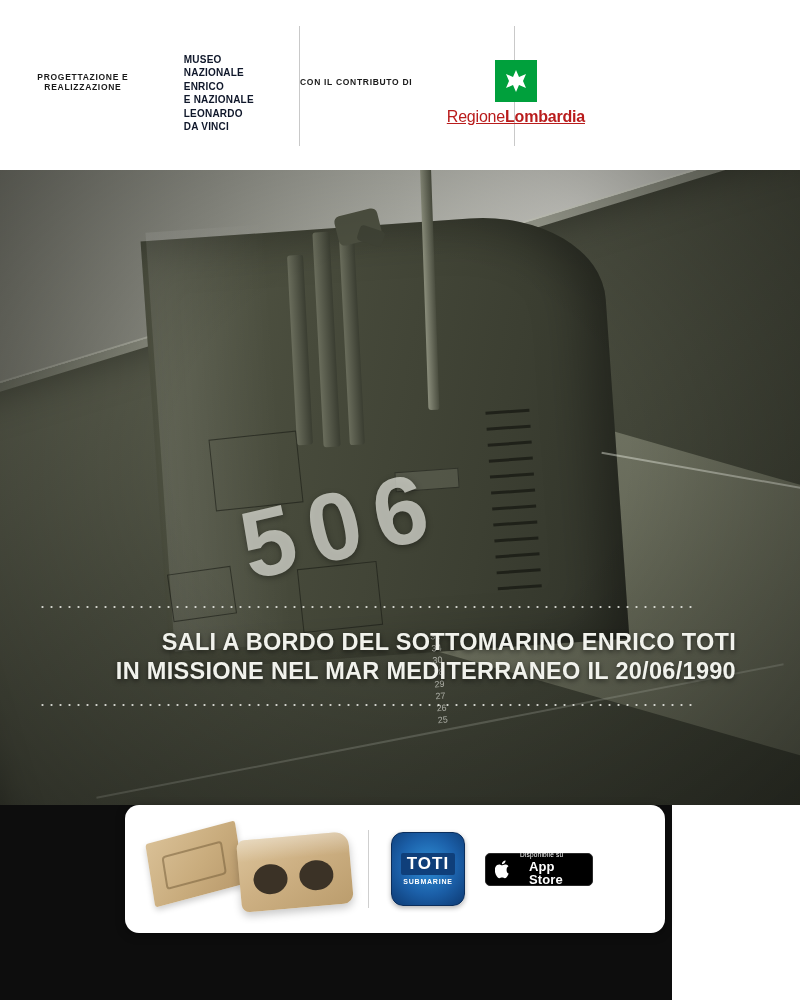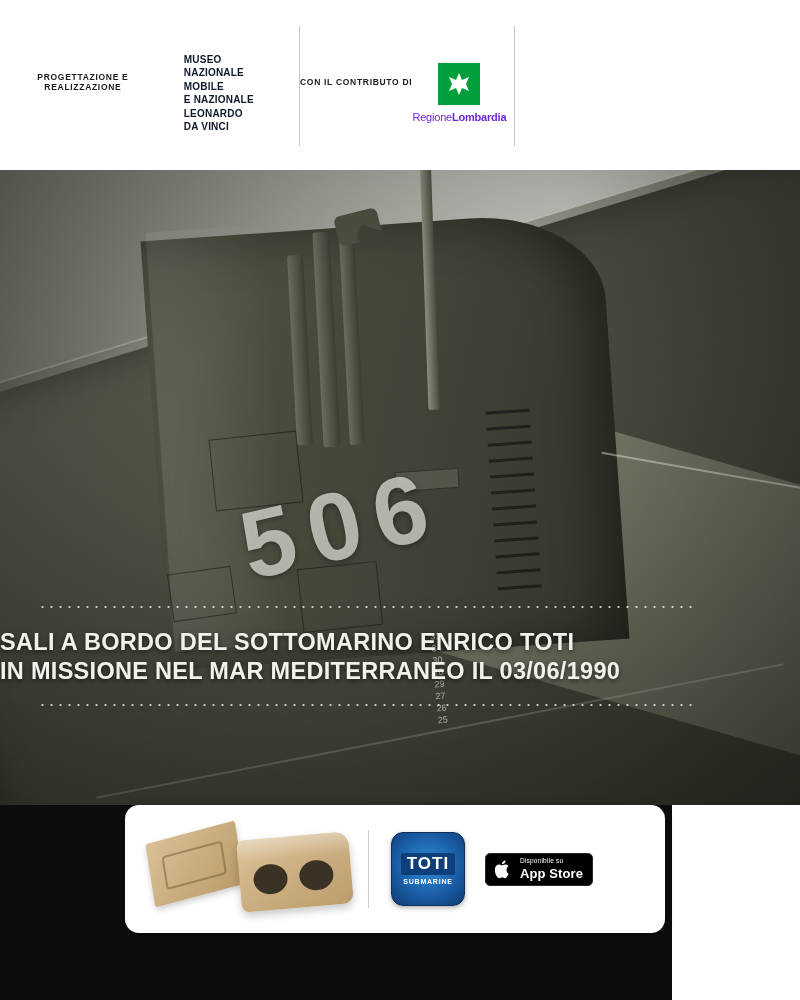--- a/index.html
+++ b/index.html
@@ -27,21 +27,21 @@
   .credit-col {
     flex: 1 1 0;
     display: flex;
     flex-direction: row;
     align-items: center;
     padding-top: 16px;
     position: relative;
   }
   .credit-col.col1 { flex: 0 0 300px; }
   .credit-col.col2 { flex: 0 0 215px; }
-  .credit-col.col3 { flex: 0 0 285px; }
+  .credit-col.col3 { flex: 0 0 285px; justify-content: space-between; }
 
   .credit-title {
     font-size: 8.5px;
     letter-spacing: 0.7px;
     font-weight: bold;
     color: #1a1a1a;
     text-transform: uppercase;
     text-align: center;
     margin-bottom: 22px;
   }
@@ -99,24 +99,25 @@
     width: 42px;
     height: 42px;
     background: #00a03c;
     display: flex;
     align-items: center;
     justify-content: center;
     margin-bottom: 6px;
   }
   .rl-mark svg { display:block; }
   .rl-text {
-    font-size: 11px;
-    color: #6d28d9;
+    font-size: 16px;
+    color: #b91c1c;
     font-weight: normal;
     letter-spacing: -0.2px;
+    text-decoration: underline;
   }
   .rl-text b { font-weight: bold; }
 
   
   .hero {
     position: absolute;
     top: 170px;
     left: 0;
     width: 800px;
     height: 635px;
@@ -275,21 +276,21 @@
     background: radial-gradient(ellipse at 50% 45%, rgba(0,0,0,0) 40%, rgba(0,0,0,.35) 100%);
   }
 
   
   .caption {
     position: absolute;
     left: 0;
     top: 596px;
     width: 736px;
     padding: 10px 0 14px 0;
-    text-align: left;
+    text-align: right;
     z-index: 6;
   }
   .dots {
     width: 660px;
     height: 2px;
     margin: 0 auto;
     background-image: radial-gradient(circle, rgba(235,236,230,.85) 1px, rgba(0,0,0,0) 1.2px);
     background-size: 9px 2px;
     background-repeat: repeat-x;
   }
@@ -413,38 +414,38 @@
     border: 1px solid #2a2a2a;
   }
   .store-btn .glyph {
     width: 21px; height: 24px;
     display:flex; align-items:center; justify-content:center;
     margin-right: 6px;
     flex: 0 0 auto;
   }
   .store-txt { display: flex; flex-direction: column; line-height: 1; }
   .store-small { color: #ffffff; font-size: 6.5px; letter-spacing: .2px; }
-  .store-big { color: #ffffff; font-size: 13px; font-weight: bold; letter-spacing: .1px; margin-top: 2px; }
+  .store-big { color: #ffffff; font-size: 13px; font-weight: bold; letter-spacing: .1px; margin-top: 2px; margin-left: 9px; }
   .store-big.play { font-weight: normal; }
   .store-big.play b { font-weight: bold; }
 </style>
 </head>
 <body>
 
 <div class="header">
 
   <div class="divider-v divider-1"></div>
   <div class="divider-v divider-2"></div>
 
   <div class="credit-col col1">
     <div class="credit-title">PROGETTAZIONE E REALIZZAZIONE</div>
     <div class="museo-logo">
       <div>MUSEO</div>
       <div>NAZIONALE</div>
-      <div>MOBILE</div>
+      <div>ENRICO</div>
       <div>E NAZIONALE</div>
       <div>LEONARDO</div>
       <div>DA VINCI</div>
     </div>
   </div>
 
 
   <div class="credit-col col3">
     <div class="credit-title">CON IL CONTRIBUTO DI</div>
     <div class="rl-wrap">
@@ -511,21 +512,21 @@
   <div class="rail"></div>
   <div class="rail2"></div>
 
   <div class="vignette"></div>
 </div>
 
 <div class="caption">
   <div class="dots"></div>
   <div class="caption-lines">
     <div>SALI A BORDO DEL SOTTOMARINO ENRICO TOTI</div>
-    <div>IN MISSIONE NEL MAR MEDITERRANEO IL 03/06/1990</div>
+    <div>IN MISSIONE NEL MAR MEDITERRANEO IL 20/06/1990</div>
   </div>
   <div class="dots"></div>
 </div>
 
 <div class="footer">
   <div class="footer-card">
 
     <div class="cardboard">
       <div class="cb-box"></div>
       <div class="cb-vr"></div>

